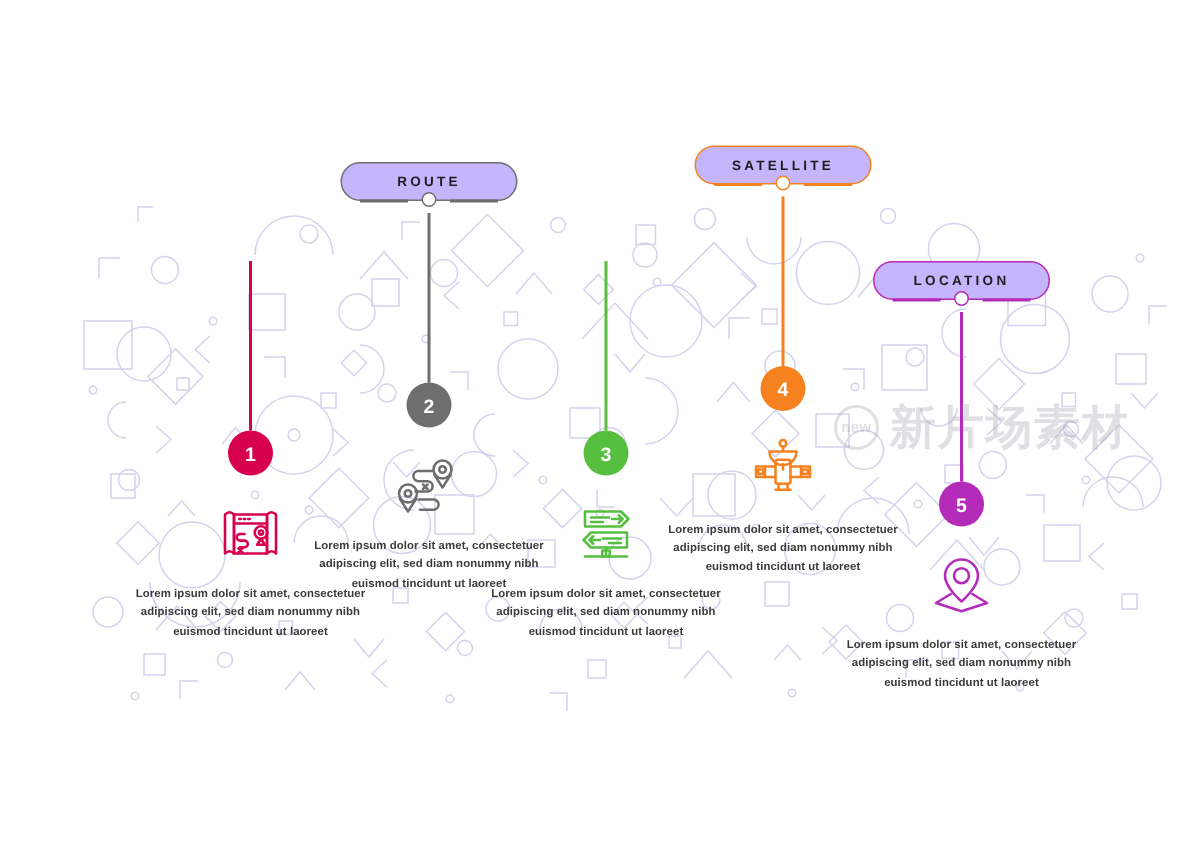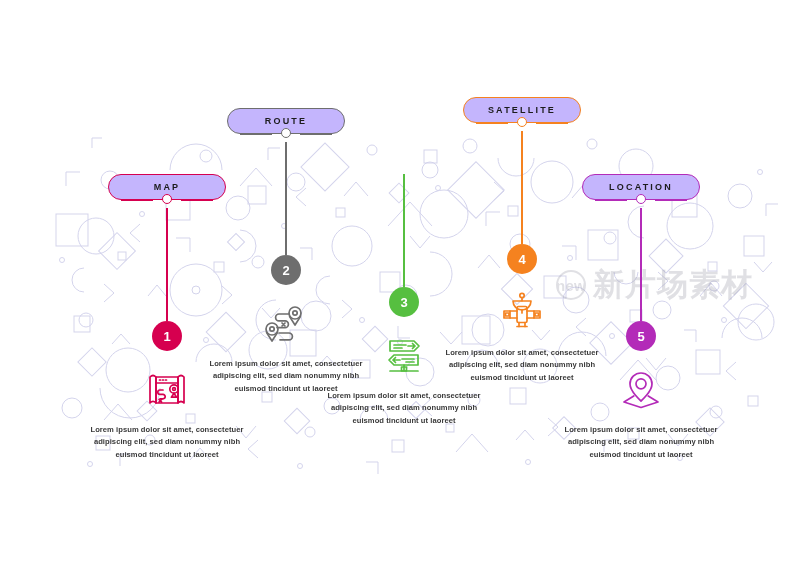--- a/index.html
+++ b/index.html
@@ -39,21 +39,21 @@
     align-items: center;
     gap: 7px;
     opacity: .30;
     pointer-events: none;
   }
   #watermark .wm-badge {
     width: 30px; height: 30px;
     border-radius: 50%;
     border: 2px solid #9a9aa8;
     color: #9a9aa8;
-    font-size: 15px;
+    font-size: 10px;
     font-weight: bold;
     display: flex;
     align-items: center;
     justify-content: center;
     letter-spacing: .3px;
     flex: 0 0 auto;
   }
   #watermark .wm-text {
     font-family: "DejaVu Sans", sans-serif;
     font-size: 31px;
@@ -351,28 +351,20 @@
         <circle cx="760" cy="172" r="2.5"></circle>
     </g>
   </svg>
 
   <div id="watermark">
     <span class="wm-badge">new</span>
     <span class="wm-text">新片场素材</span>
   </div>
 
   <div class="column" style="left:87px; top:174px; color:#d6004f;">
-    <div class="pill-wrap">
-      <div class="pill">
-        <span class="pill-label">MAP</span>
-      </div>
-      <span class="shoulder-l"></span>
-      <span class="shoulder-r"></span>
-      <span class="node-dot"></span>
-    </div>
     <div class="stem" style="height:113px;"></div>
     <div class="bubble">
       <span class="bubble-num">1</span>
     </div>
     <div class="gap-icon-top"></div>
     <div class="icon-box">
       <svg width="44" height="40" viewBox="0 0 44 40" fill="none" stroke="#d6004f" stroke-width="1.7" stroke-linecap="round" stroke-linejoin="round">
         <path d="M5 7 q3 -3 6 0 v26 q-3 -3 -6 0 z"></path>
         <path d="M39 7 q-3 -3 -6 0 v26 q3 -3 6 0 z"></path>
         <path d="M11 7 h22 v26 h-22 z"></path>

